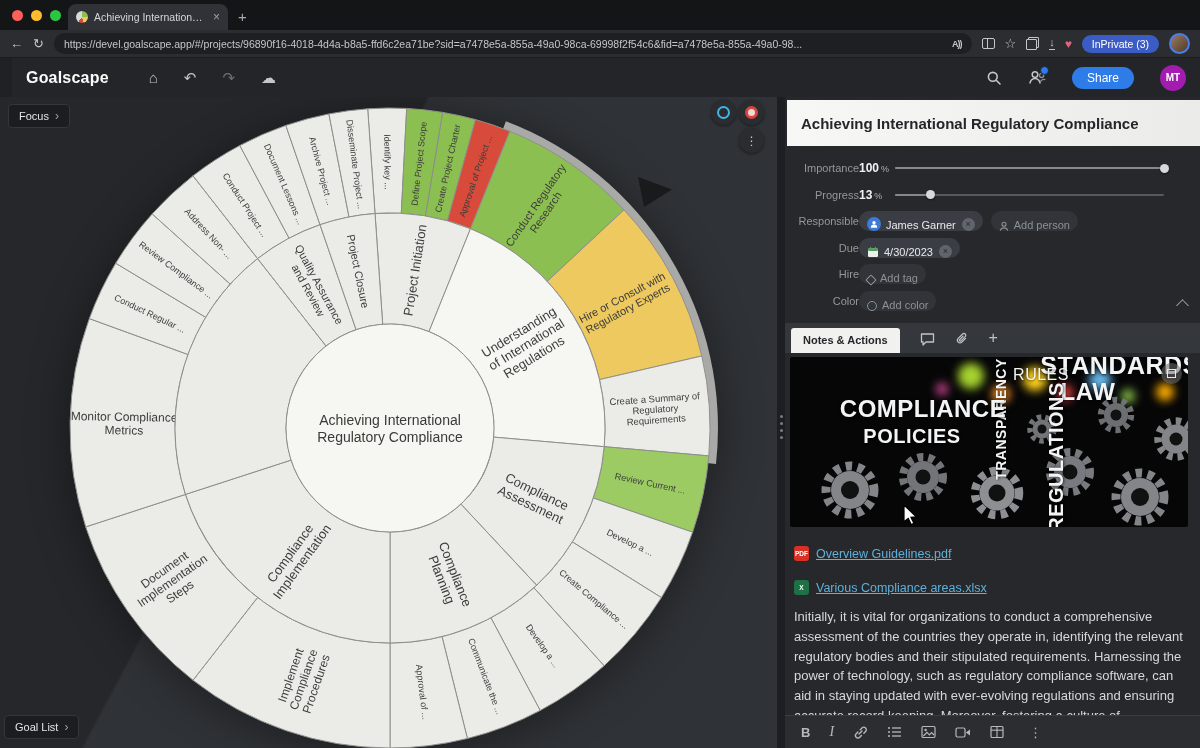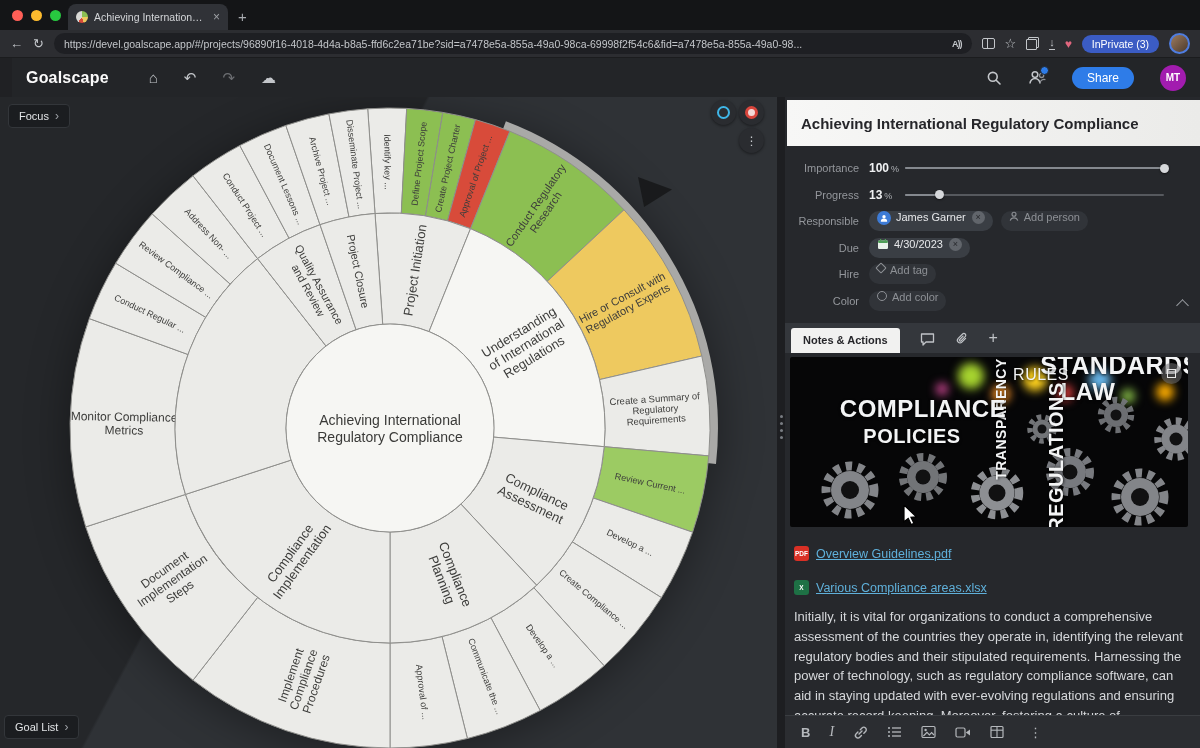--- a/index.html
+++ b/index.html
@@ -60,28 +60,28 @@
   .nav-arrow{position:absolute;left:638px;top:80px;width:34px;height:30px;background:#17181a;opacity:.9;clip-path:polygon(0 0,100% 42%,18% 100%)}
 
   .divider{position:absolute;left:777px;top:0;width:8px;height:651px;background:#1d1e21}
   .dots{position:absolute;left:2.5px;top:318px;width:3px;height:3px;border-radius:50%;background:#787c82;box-shadow:0 7px 0 #787c82,0 14px 0 #787c82,0 21px 0 #787c82}
 
   
   .details{position:absolute;left:785px;top:0;right:0;height:651px;background:#26282c}
   .title-card{position:absolute;left:2px;right:0;top:3px;height:46px;background:linear-gradient(90deg,#f7f7f6,#ebebe9);display:flex;align-items:center;padding-left:14px;font-size:15px;font-weight:700;color:#26262a}
   .props{position:absolute;top:58px;left:0;right:0}
   .prop-row{display:flex;align-items:center;height:26.5px;padding-right:30px}
-  .prop-label{width:74px;text-align:right;font-size:11px;color:#94979c;flex:none;margin-right:10px}
+  .prop-label{width:74px;text-align:right;font-size:11px;color:#94979c;flex:none;}
   .prop-value{color:#f0f1f3;font-size:12px;font-weight:700;width:36px;flex:none}
   .unit{font-weight:400;font-size:9px;color:#aeb1b5;margin-left:2px}
   .slider{flex:1;height:14px;position:relative;margin-right:6px}
   .track{position:absolute;left:0;right:0;top:6px;height:2px;background:#56595e;border-radius:1px}
   .fill{position:absolute;left:0;top:6px;height:2px;background:#85898f;border-radius:1px}
   .thumb{position:absolute;top:2.5px;width:9px;height:9px;border-radius:50%;background:#d6d8db;box-shadow:0 1px 2px rgba(0,0,0,.5)}
-  .chip{display:inline-flex;align-items:flex-start;gap:5px;background:#3a3e44;border-radius:11px;height:20px;padding:0 8px;font-size:11px;color:#e8e9eb;margin-right:8px;white-space:nowrap}
+  .chip{display:inline-flex;align-items:flex-end;gap:5px;background:#3a3e44;border-radius:11px;height:20px;padding:0 8px;font-size:11px;color:#e8e9eb;margin-right:8px;white-space:nowrap}
   .chip.ghost{background:#313439;color:#8d9095}
   .chip-x{width:13px;height:13px;border-radius:50%;background:#61656b;color:#26282c;font-size:9px;line-height:13px;text-align:center;margin-left:1px}
   .pa{width:14px;height:14px;border-radius:50%;background:#3d7bd6;display:flex;align-items:center;justify-content:center;flex:none}
   .tag-ico{width:8px;height:8px;border:1.5px solid #8d9095;transform:rotate(45deg);border-radius:1px}
   .color-ico{width:10px;height:10px;border:1.5px solid #8d9095;border-radius:50%}
   .collapse-chev{position:absolute;right:13px;top:204px;width:9px;height:9px;border-left:1.7px solid #9a9da2;border-top:1.7px solid #9a9da2;transform:rotate(45deg)}
 
   .notes-bar{position:absolute;top:226px;left:0;right:0;height:30px;background:#34373c;display:flex;align-items:flex-end;padding-left:6px;gap:20px}
   .notes-tab{background:#f1f1f0;color:#26262a;font-size:11px;font-weight:700;padding:6px 12px 7px;border-radius:3px 3px 0 0}
   .nb-ico{margin-bottom:7px;color:#c0c3c7;font-size:14px;line-height:1}

